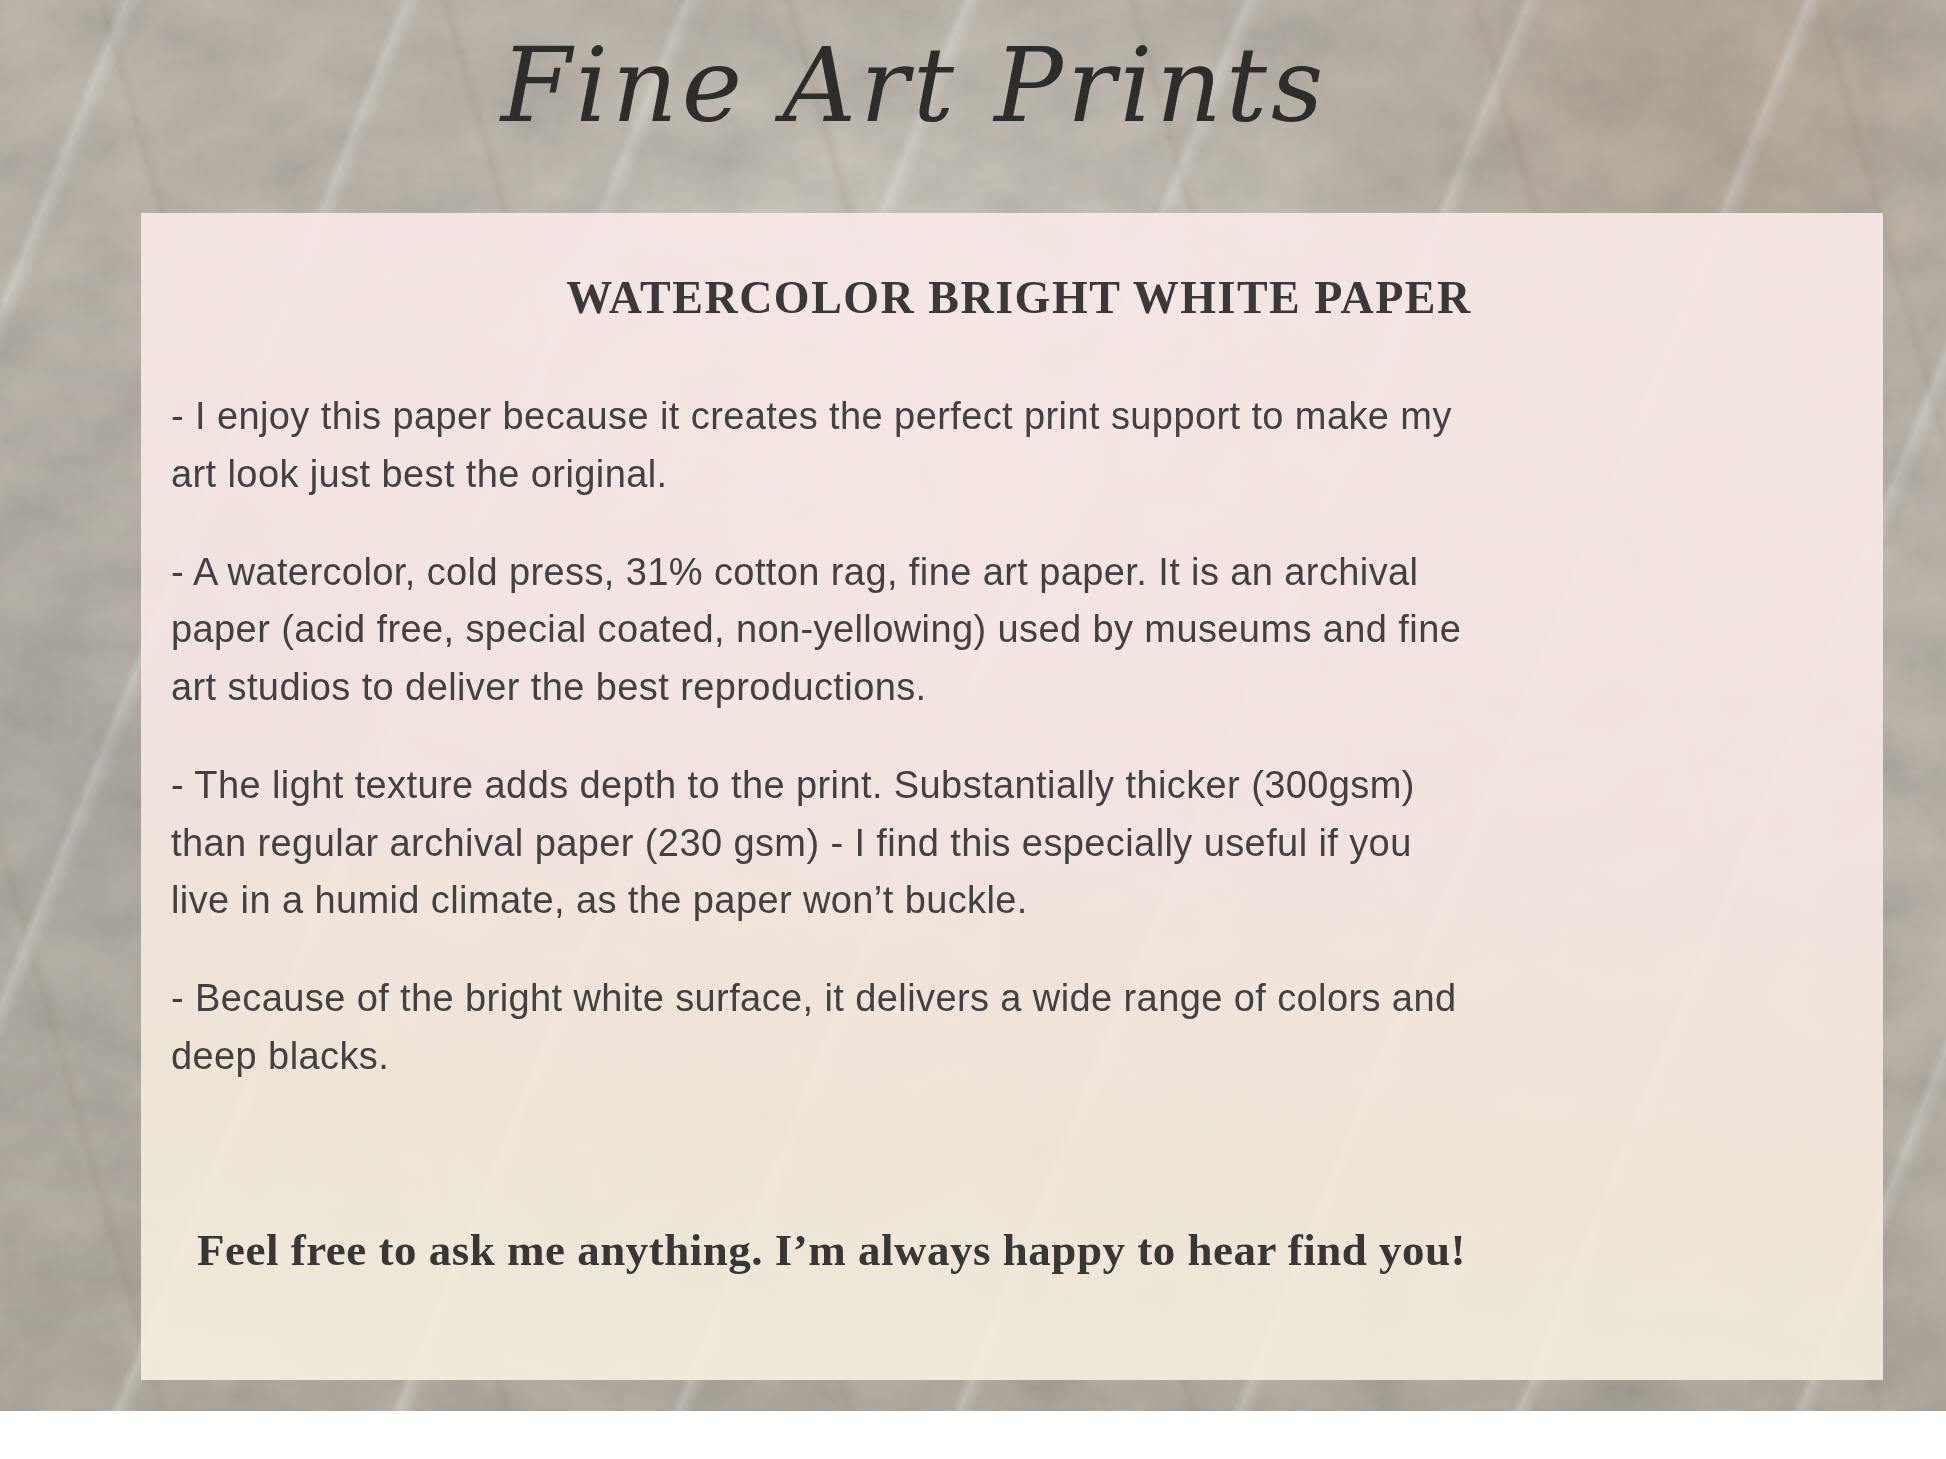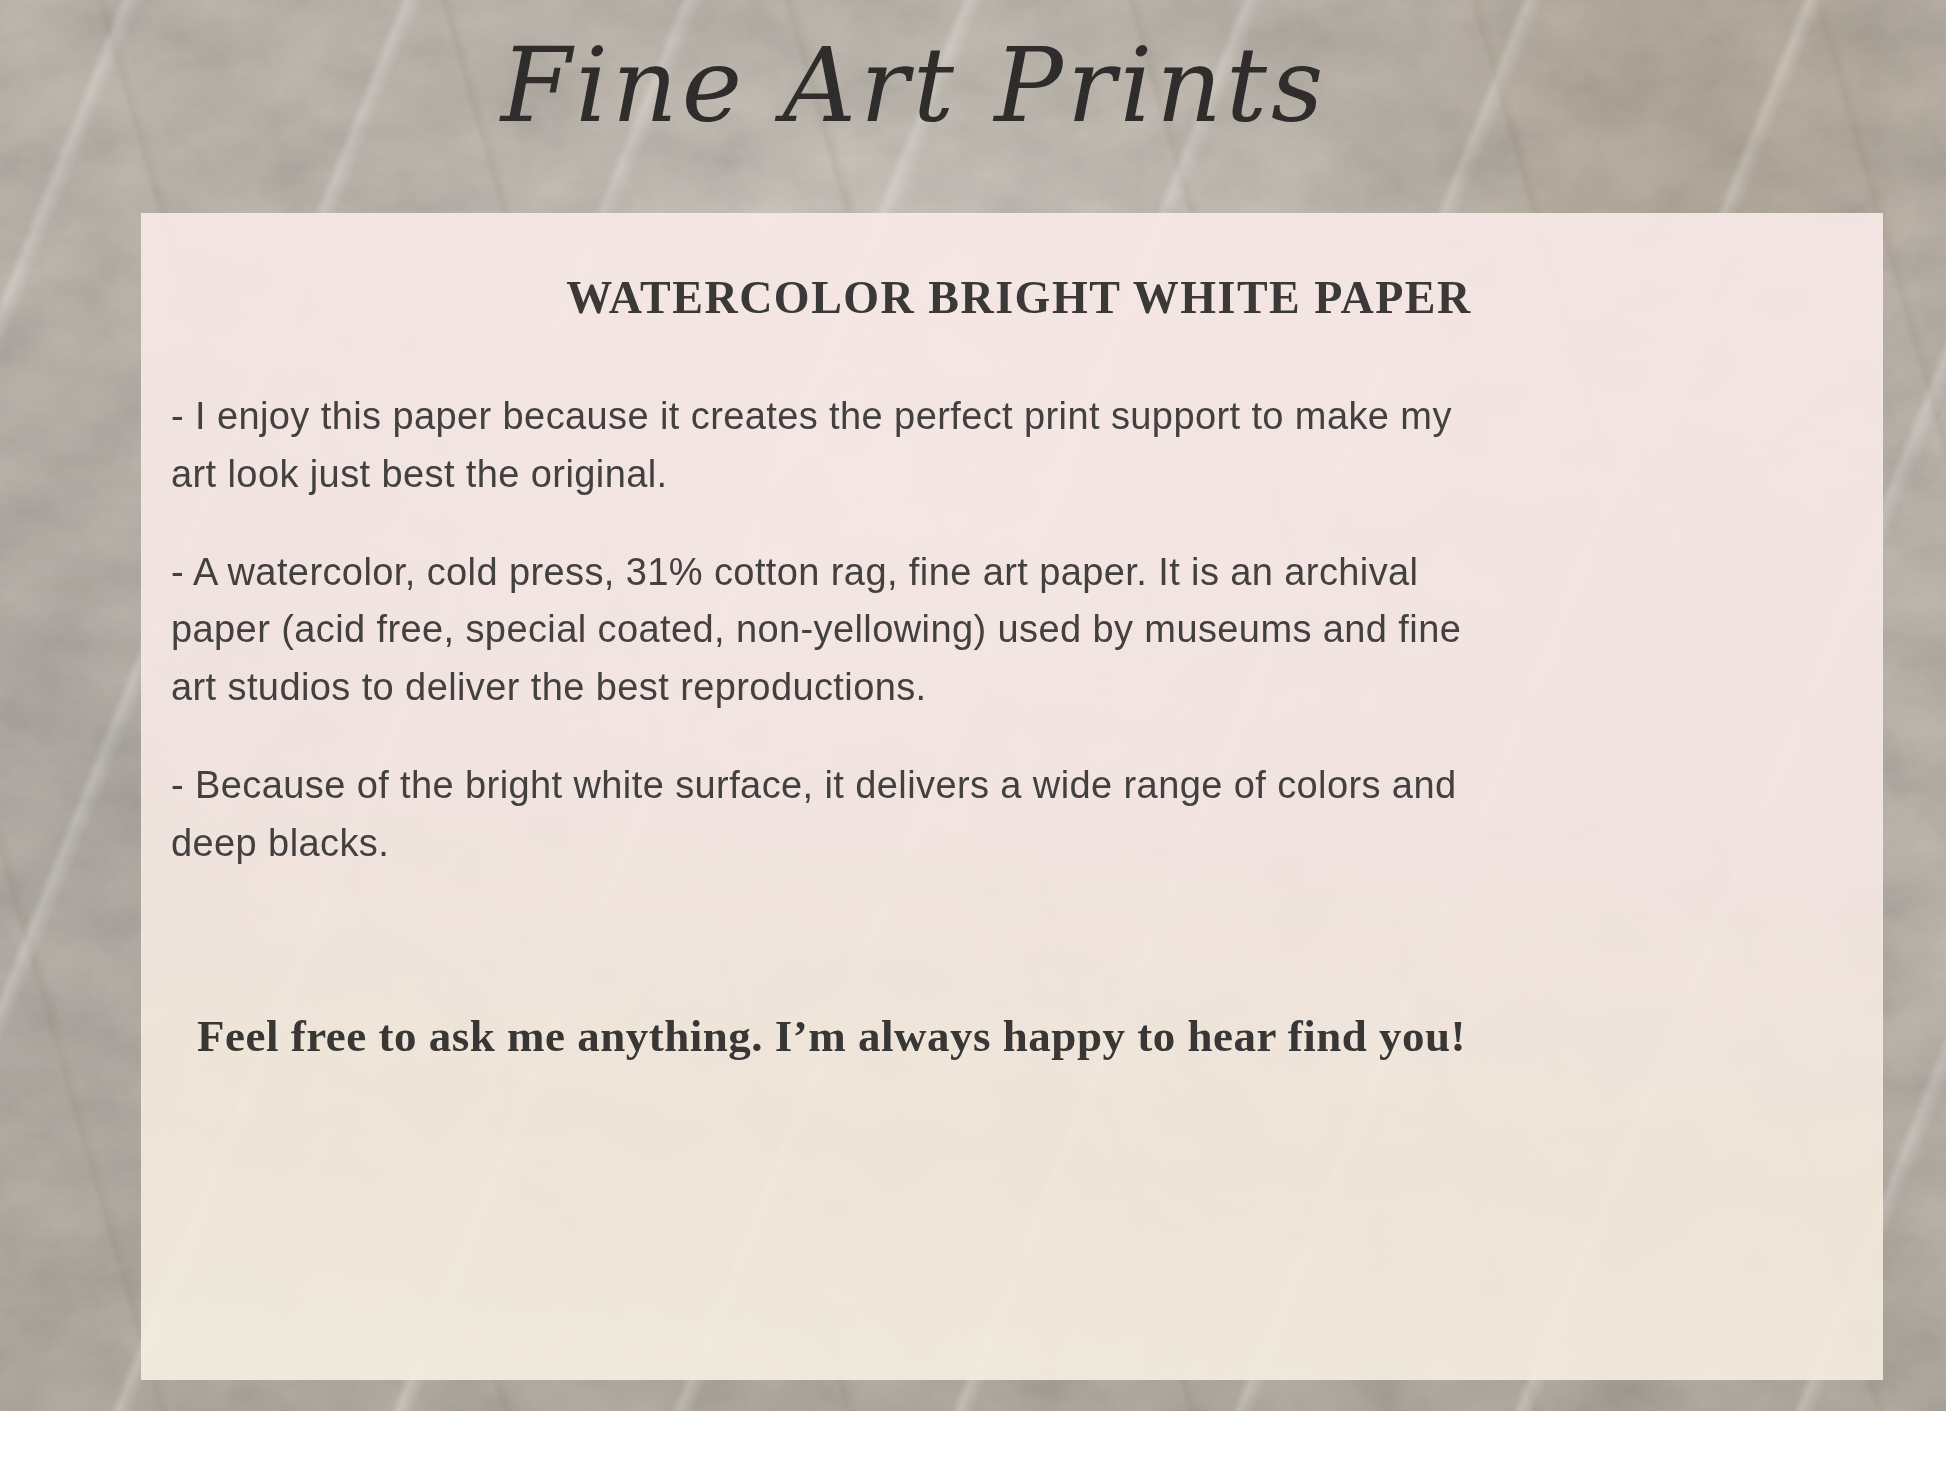--- a/index.html
+++ b/index.html
@@ -136,20 +136,23 @@
 
     <h1 class="panel-heading">WATERCOLOR BRIGHT WHITE PAPER</h1>
 
     <p class="para">- I enjoy this paper because it creates the perfect print support to make my
 art look just best the original.</p>
 
     <p class="para">- A watercolor, cold press, 31% cotton rag, fine art paper. It is an archival
 paper (acid free, special coated, non-yellowing) used by museums and fine
 art studios to deliver the best reproductions.</p>
 
+    <p class="para">- The light texture adds depth to the print. Substantially thicker (300gsm)
+than regular archival paper (230 gsm) - I find this especially useful if you
+live in a humid climate, as the paper won’t buckle.</p>
 
     <p class="para">- Because of the bright white surface, it delivers a wide range of colors and
 deep blacks.</p>
 
     <p class="footer-note">Feel free to ask me anything. I’m always happy to hear find you!</p>
 
   </div>
 
 </div>
 

